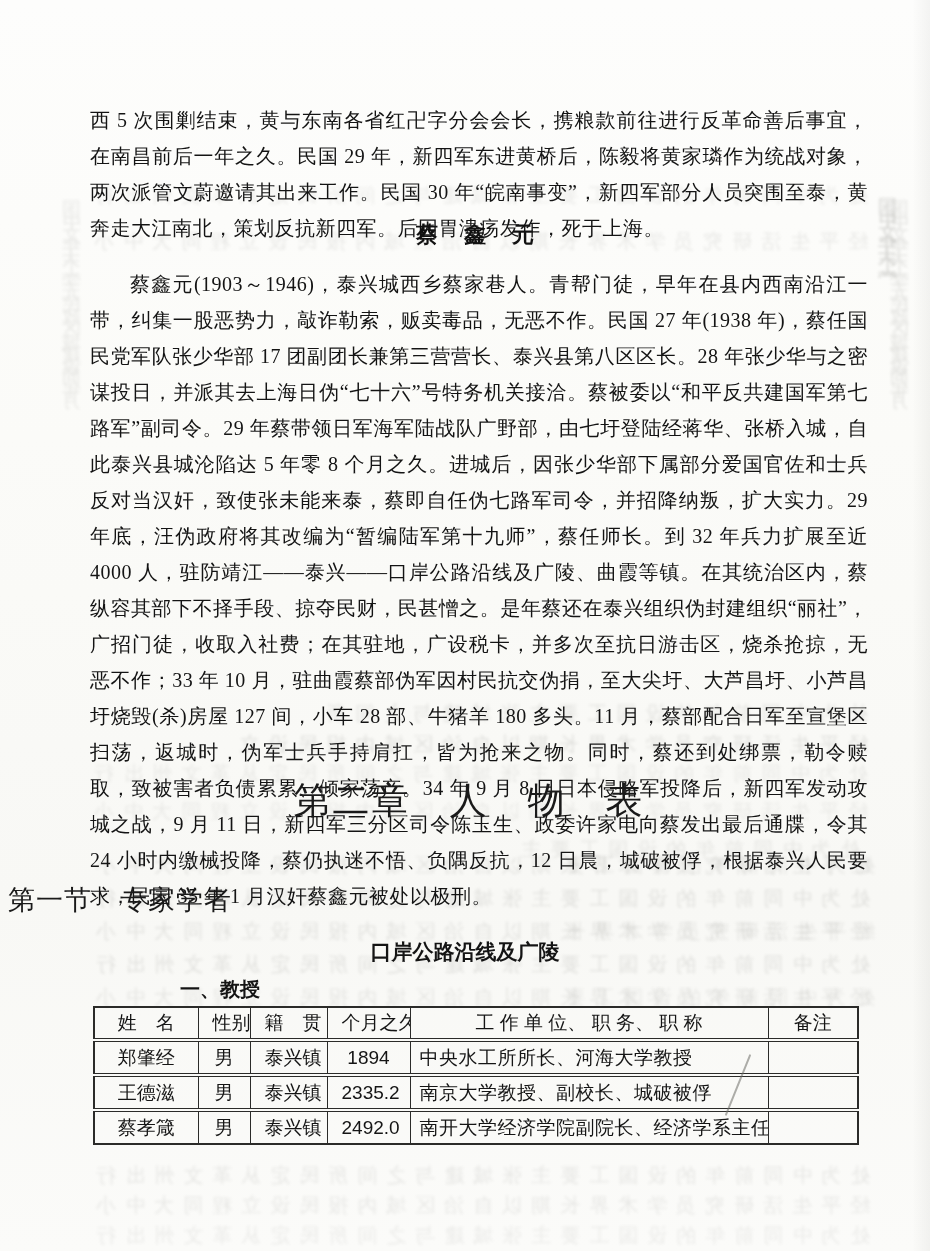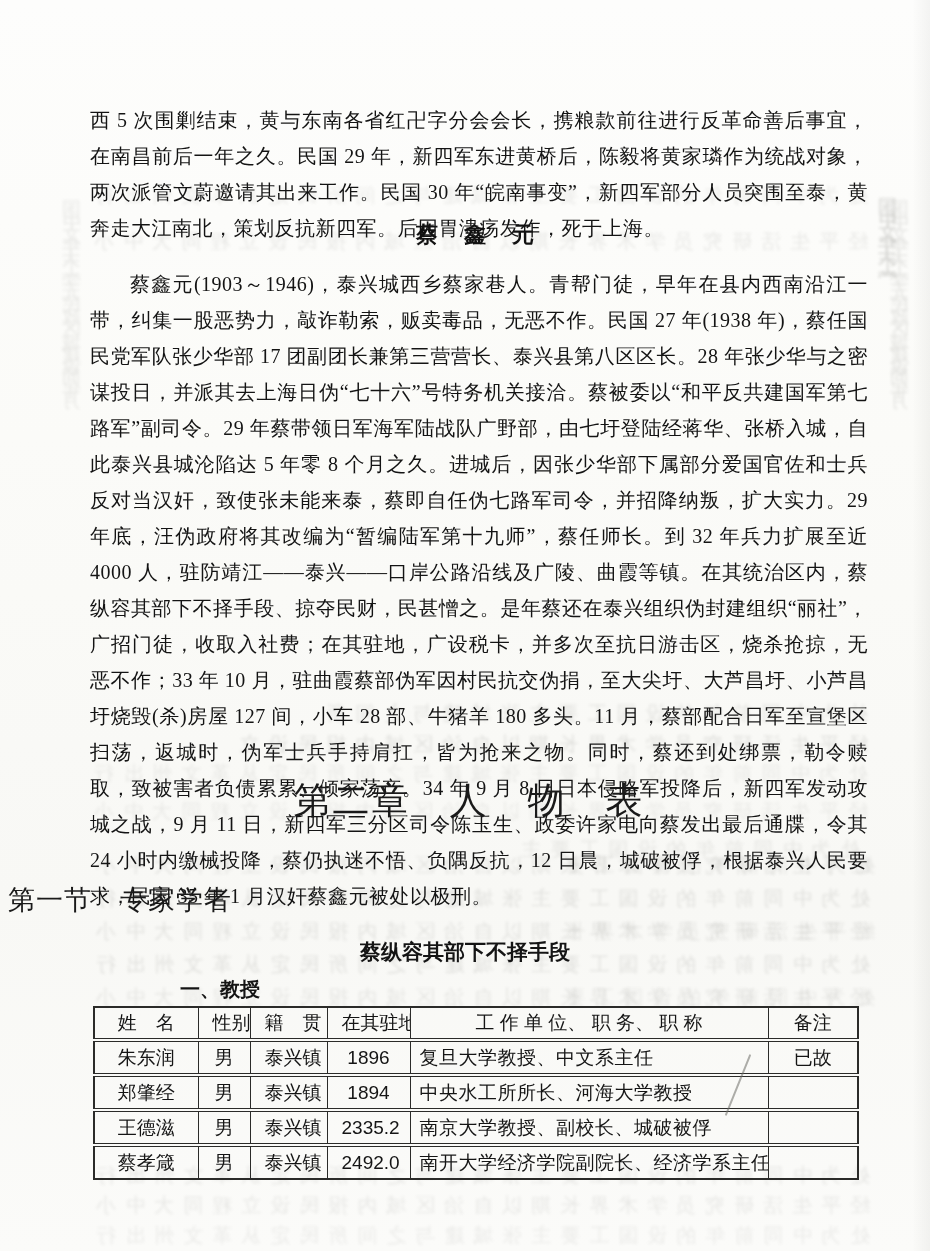--- a/index.html
+++ b/index.html
@@ -113,52 +113,44 @@
   <p class="bodytext para1">西 5 次围剿结束，黄与东南各省红卍字分会会长，携粮款前往进行反革命善后事宜，在南昌前后一年之久。民国 29 年，新四军东进黄桥后，陈毅将黄家璘作为统战对象，两次派管文蔚邀请其出来工作。民国 30 年“皖南事变”，新四军部分人员突围至泰，黄奔走大江南北，策划反抗新四军。后因胃溃疡发作，死于上海。</p>
 
   <h3 class="bio-heading">蔡　鑫　元</h3>
 
   <p class="bodytext para2">蔡鑫元(1903～1946)，泰兴城西乡蔡家巷人。青帮门徒，早年在县内西南沿江一带，纠集一股恶势力，敲诈勒索，贩卖毒品，无恶不作。民国 27 年(1938 年)，蔡任国民党军队张少华部 17 团副团长兼第三营营长、泰兴县第八区区长。28 年张少华与之密谋投日，并派其去上海日伪“七十六”号特务机关接洽。蔡被委以“和平反共建国军第七路军”副司令。29 年蔡带领日军海军陆战队广野部，由七圩登陆经蒋华、张桥入城，自此泰兴县城沦陷达 5 年零 8 个月之久。进城后，因张少华部下属部分爱国官佐和士兵反对当汉奸，致使张未能来泰，蔡即自任伪七路军司令，并招降纳叛，扩大实力。29 年底，汪伪政府将其改编为“暂编陆军第十九师”，蔡任师长。到 32 年兵力扩展至近 4000 人，驻防靖江——泰兴——口岸公路沿线及广陵、曲霞等镇。在其统治区内，蔡纵容其部下不择手段、掠夺民财，民甚憎之。是年蔡还在泰兴组织伪封建组织“丽社”，广招门徒，收取入社费；在其驻地，广设税卡，并多次至抗日游击区，烧杀抢掠，无恶不作；33 年 10 月，驻曲霞蔡部伪军因村民抗交伪捐，至大尖圩、大芦昌圩、小芦昌圩烧毁(杀)房屋 127 间，小车 28 部、牛猪羊 180 多头。11 月，蔡部配合日军至宣堡区扫荡，返城时，伪军士兵手持肩扛，皆为抢来之物。同时，蔡还到处绑票，勒令赎取，致被害者负债累累、倾家荡产。34 年 9 月 8 日日本侵略军投降后，新四军发动攻城之战，9 月 11 日，新四军三分区司令陈玉生、政委许家电向蔡发出最后通牒，令其 24 小时内缴械投降，蔡仍执迷不悟、负隅反抗，12 日晨，城破被俘，根据泰兴人民要求，民国 35 年 1 月汉奸蔡鑫元被处以极刑。</p>
 
   <h1 class="chapter-heading">第二章　人　物　表</h1>
 
   <h2 class="section-heading">第一节　专家学者</h2>
 
-  <div class="table-title">蔡纵容其部下不择手段</div>
+  <div class="table-title">口岸公路沿线及广陵</div>
 
   <div class="subsection-heading">一、教授</div>
 
   <table class="scholars">
     <colgroup>
       <col style="width:104px">
         <col style="width:52px">
         <col style="width:77px">
       <col style="width:83px">
         <col style="width:358px">
         <col style="width:90px">
     </colgroup>
     <thead>
       <tr>
         <th>姓　名</th>
         <th>性别</th>
         <th>籍　贯</th>
-        <th>在其驻地</th>
+        <th>个月之久</th>
         <th>工 作 单 位、 职 务、 职 称</th>
         <th>备注</th>
       </tr>
     </thead>
     <tbody>
-      <tr>
-        <td>朱东润</td>
-        <td>男</td>
-        <td>泰兴镇</td>
-        <td>1896</td>
-        <td class="work">复旦大学教授、中文系主任</td>
-        <td>已故</td>
-      </tr>
       <tr>
         <td>郑肇经</td>
         <td>男</td>
         <td>泰兴镇</td>
         <td>1894</td>
         <td class="work">中央水工所所长、河海大学教授</td>
         <td></td>
       </tr>
       <tr>
         <td>王德滋</td>

